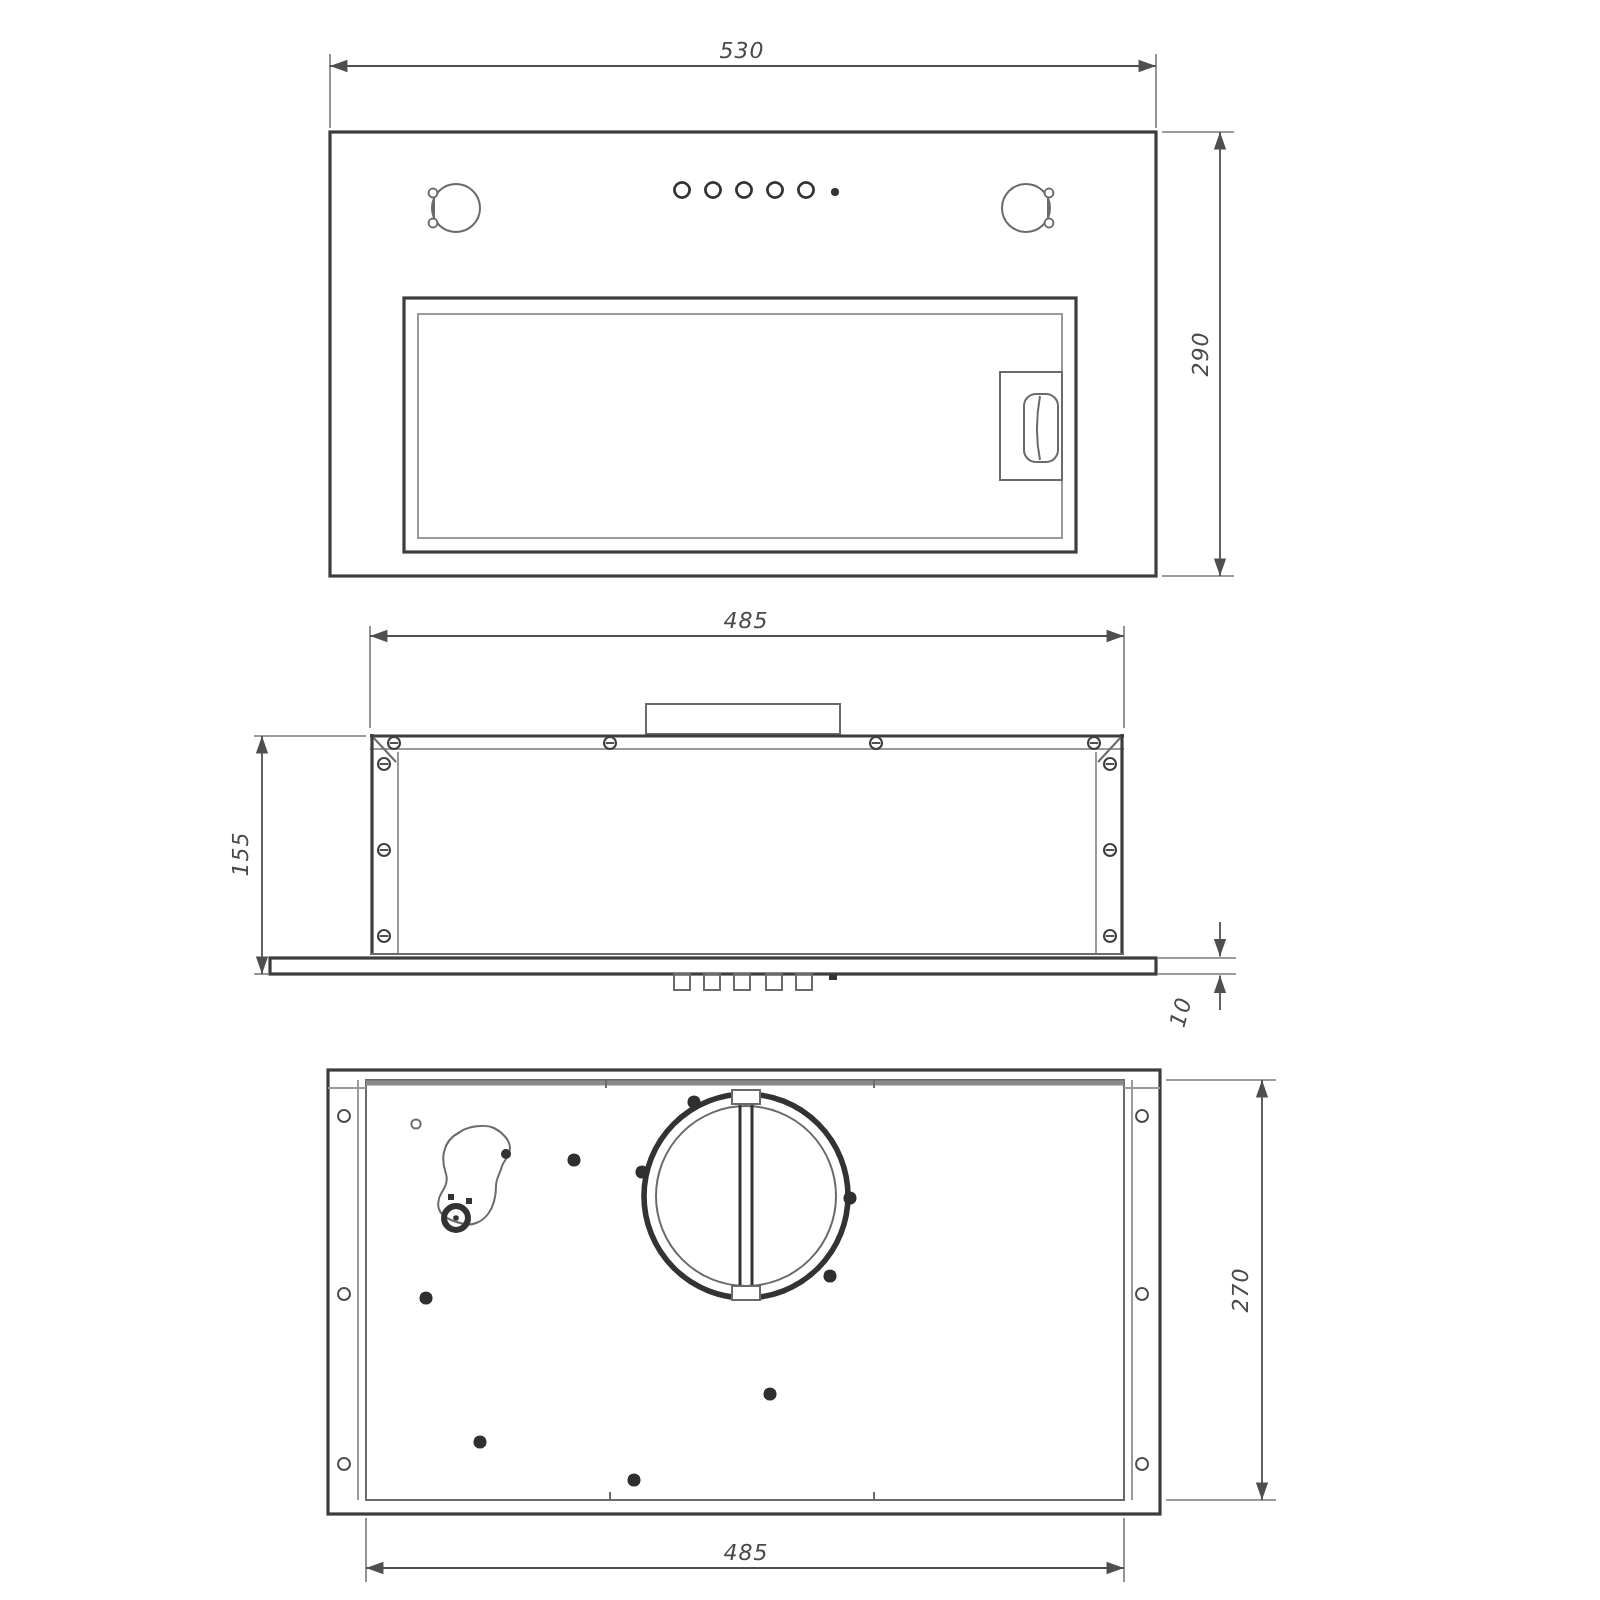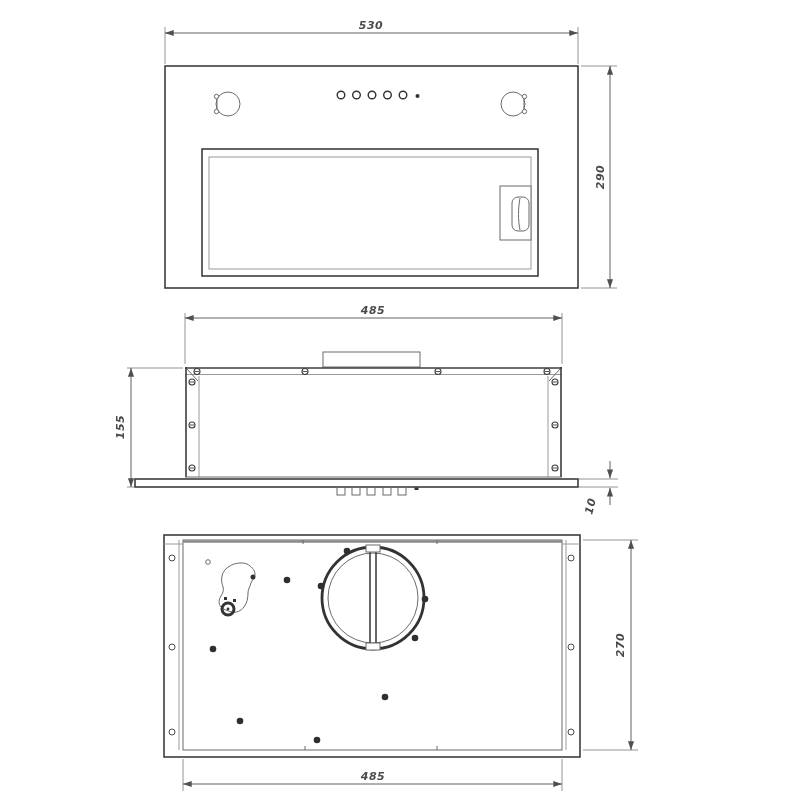--- a/index.html
+++ b/index.html
@@ -1,17 +1,17 @@
 <!DOCTYPE html>
 <html><head>
 <meta charset="utf-8">
 <style>
   html,body{margin:0;padding:0;background:#ffffff;}
   .canvas{position:relative;width:800px;height:800px;background:#ffffff;overflow:hidden;
-          font-family:"DejaVu Sans",sans-serif;font-weight:bold;}
+          font-family:"DejaVu Sans",sans-serif;}
   svg{position:absolute;left:0;top:0;}
   .obj   {stroke:#3d3d3d;fill:none;stroke-width:1.6;}
   .objthin{stroke:#6a6a6a;fill:none;stroke-width:1;}
   .gray  {stroke:#9a9a9a;fill:none;stroke-width:1;}
   .fillwhite{fill:#ffffff;}
   .ext   {stroke:#7a7a7a;stroke-width:0.8;fill:none;}
   .dim   {stroke:#4f4f4f;stroke-width:0.9;fill:none;}
   .dimtext{font-family:"DejaVu Sans",sans-serif;font-style:italic;font-size:11px;
            fill:#4a4a4a;letter-spacing:0.5px;}
   .dark{fill:#333333;stroke:none;}

